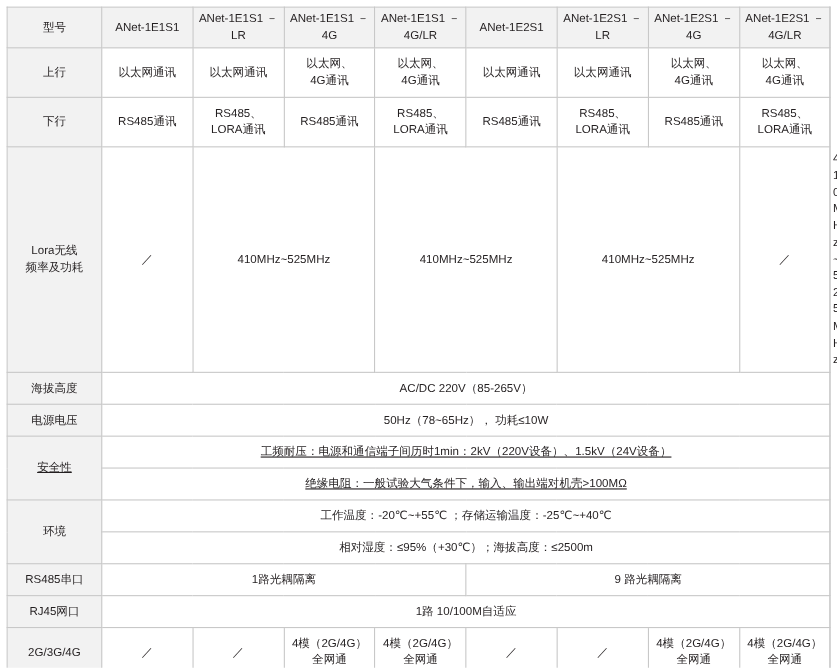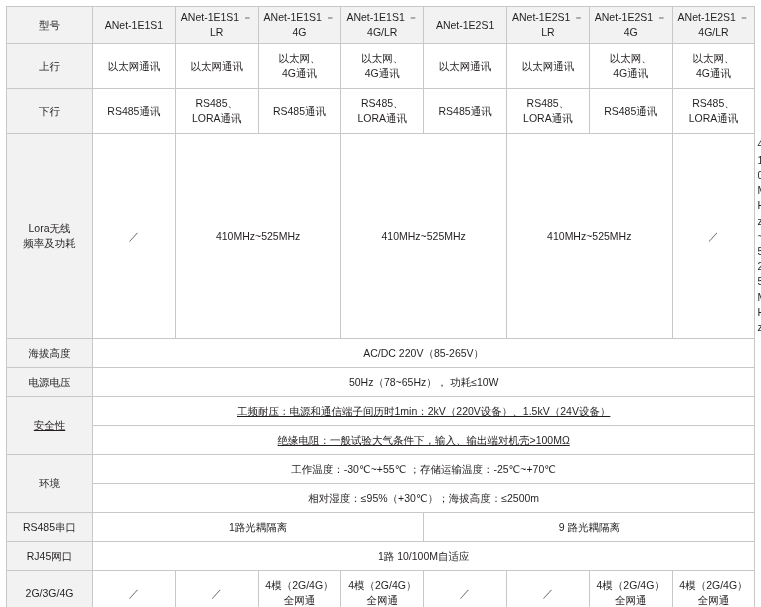--- a/index.html
+++ b/index.html
@@ -153,21 +153,21 @@
       <tr class="r-safety">
         <td class="rowhead" rowspan="2">安全性</td>
         <td class="cell wide" colspan="8">工频耐压：电源和通信端子间历时1min：2kV（220V设备）、1.5kV（24V设备）</td>
       </tr>
       <tr class="r-safety">
         <td class="cell wide" colspan="8">绝缘电阻：一般试验大气条件下，输入、输出端对机壳&gt;100MΩ</td>
       </tr>
 
       <tr class="r-env">
         <td class="rowhead" rowspan="2">环境</td>
-        <td class="cell wide" colspan="8">工作温度：-30℃~+55℃ ；存储运输温度：-25℃~+70℃</td>
+        <td class="cell wide" colspan="8">工作温度：-20℃~+55℃ ；存储运输温度：-25℃~+40℃</td>
       </tr>
       <tr class="r-env">
         <td class="cell wide" colspan="8">相对湿度：≤95%（+30℃）；海拔高度：≤2500m</td>
       </tr>
 
       <tr class="r-single">
         <td class="rowhead">RS485串口</td>
         <td class="cell wide" colspan="4">1路光耦隔离</td>
         <td class="cell wide" colspan="4">9 路光耦隔离</td>
       </tr>

